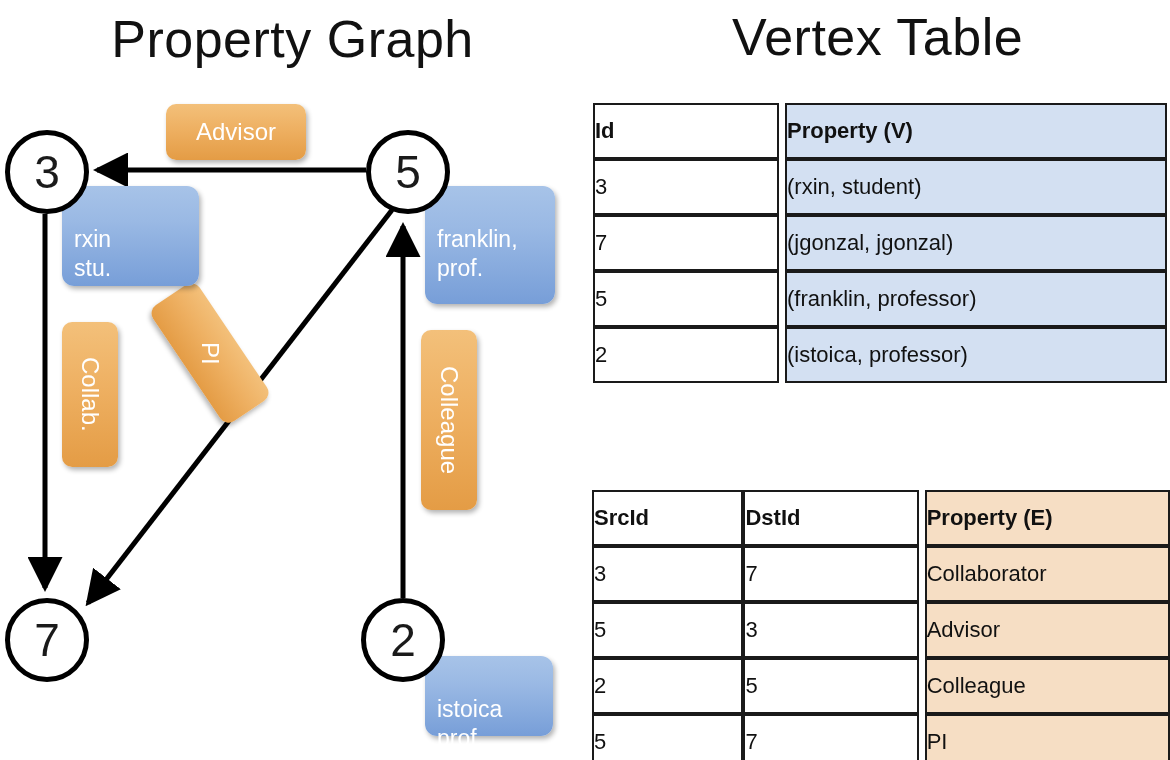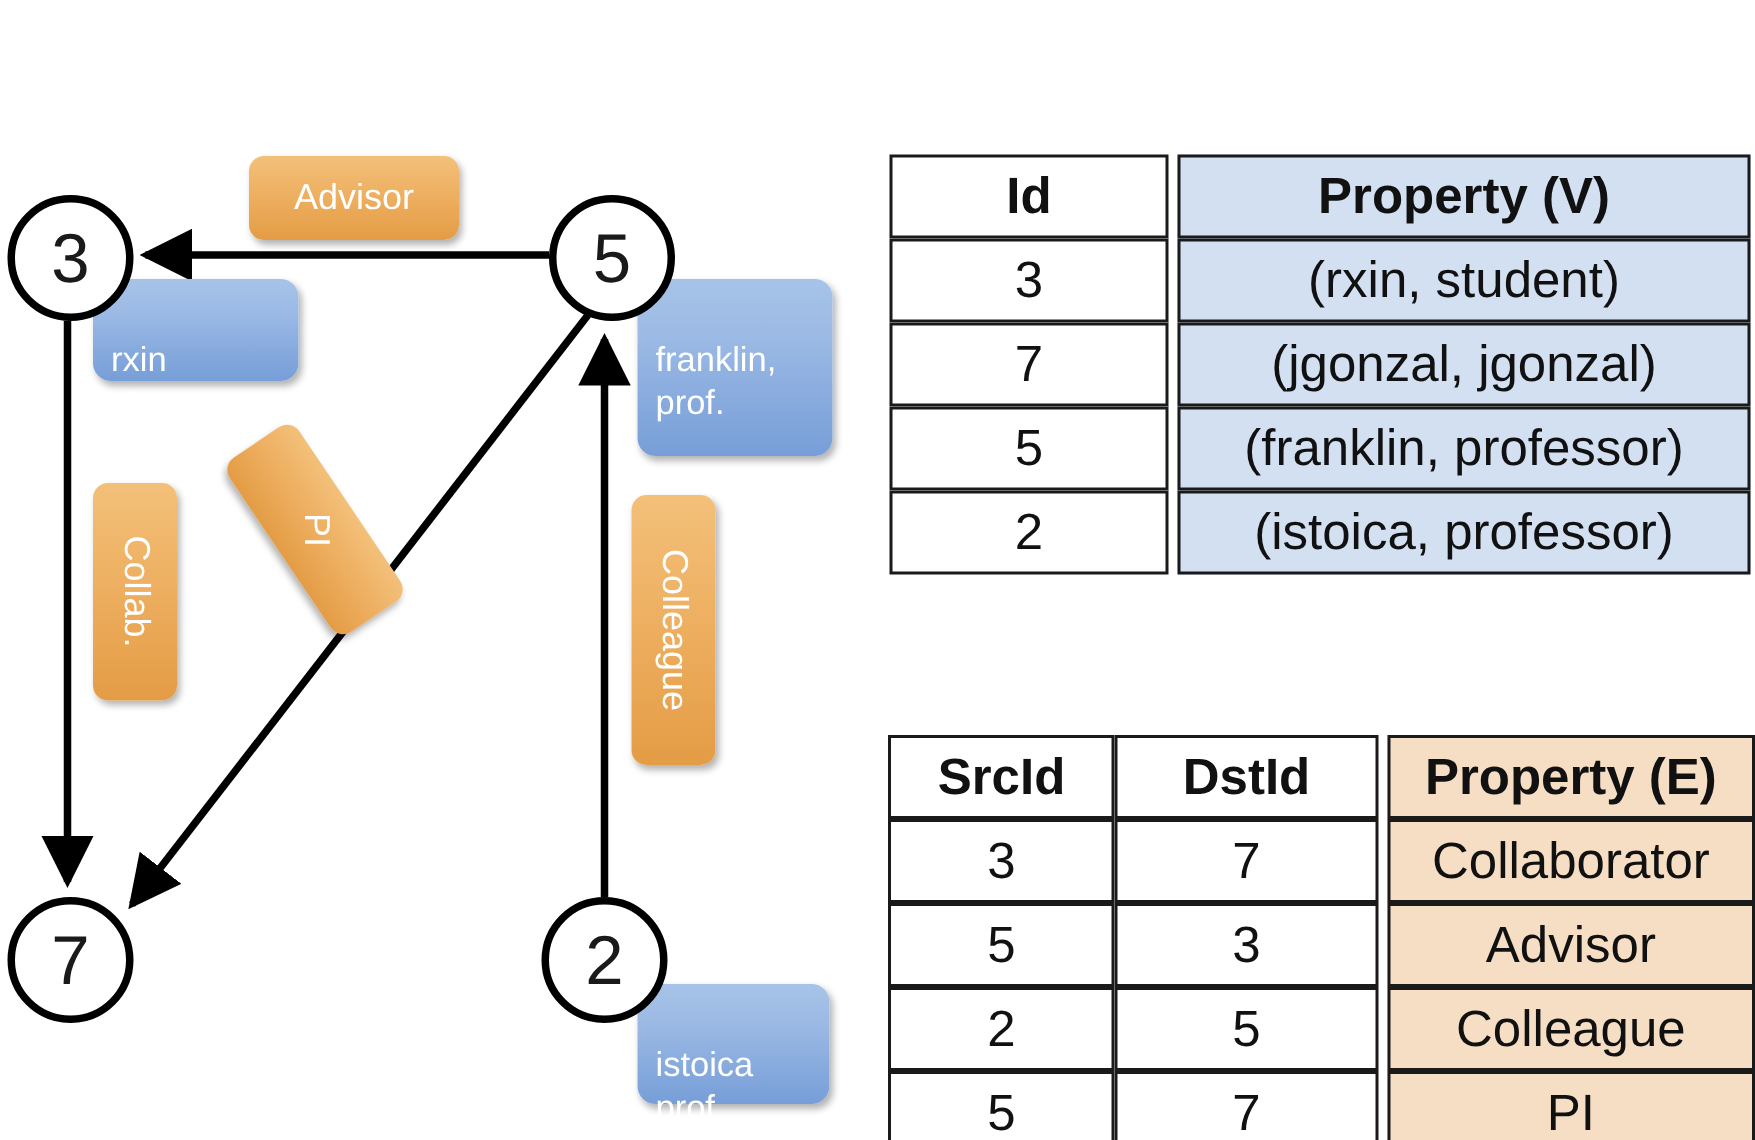--- a/index.html
+++ b/index.html
@@ -69,40 +69,42 @@
     display:flex;align-items:center;justify-content:center;
     box-sizing:border-box;
     white-space:nowrap;
   }
   .vert-text{writing-mode:vertical-rl;text-orientation:mixed;}
 
   
   .tbl{position:absolute;border-collapse:separate;border-spacing:0;}
   .tbl td{
     border:2px solid #1a1a1a;
-    text-align:center;
+    text-align:left;
     font-family:"Liberation Sans", sans-serif;
     font-weight:300;
     color:#111111;
-    font-size:34px;
+    font-size:22px;
     background:#ffffff;
     padding:0;
     margin-left:40px;
   }
   .tbl td.hdr{font-weight:bold;}
   .v-prop{background:#d3e0f2 !important;}
   .e-prop{background:#f6dec4 !important;}
   .gapcol{border:none !important;background:transparent !important;width:6px;}
 </style>
 </head>
 <body>
 
 <div class="stage">
 
-
+  <div class="title" id="title-property-graph">Property Graph</div>
+
+  <div class="title" id="title-vertex-table">Vertex Table</div>
 
 
   <svg id="graph-svg" viewBox="0 0 585 760" xmlns="http://www.w3.org/2000/svg">
     <defs>
       <marker id="arrowhead" markerWidth="7" markerHeight="7" refX="6.2" refY="3.5" orient="auto" markerUnits="strokeWidth">
         <path d="M0,0 L7,3.5 L0,7 Z" fill="#000000"></path>
       </marker>
     </defs>
 
     <g>
@@ -131,21 +133,21 @@
   </div>
 
   <div class="edge-label" id="lbl-pi" style="left:140px;top:325px;width:140px;height:56px;transform:rotate(56deg);transform-origin:50% 50%;">
     <span style="transform:rotate(34deg);">PI</span>
   </div>
 
   <div class="edge-label" id="lbl-colleague" style="left:421px;top:330px;width:56px;height:180px;">
     <span class="vert-text">Colleague</span>
   </div>
 
-  <div class="prop-box" id="prop-3" style="left:62px;top:186px;width:137px;height:68px;">
+  <div class="prop-box" id="prop-3" style="left:62px;top:186px;width:137px;height:100px;">
     <span>rxin
 stu.</span>
   </div>
 
   <div class="prop-box" id="prop-5" style="left:425px;top:186px;width:130px;height:118px;">
     <span>franklin,
 prof.</span>
   </div>
 
 

